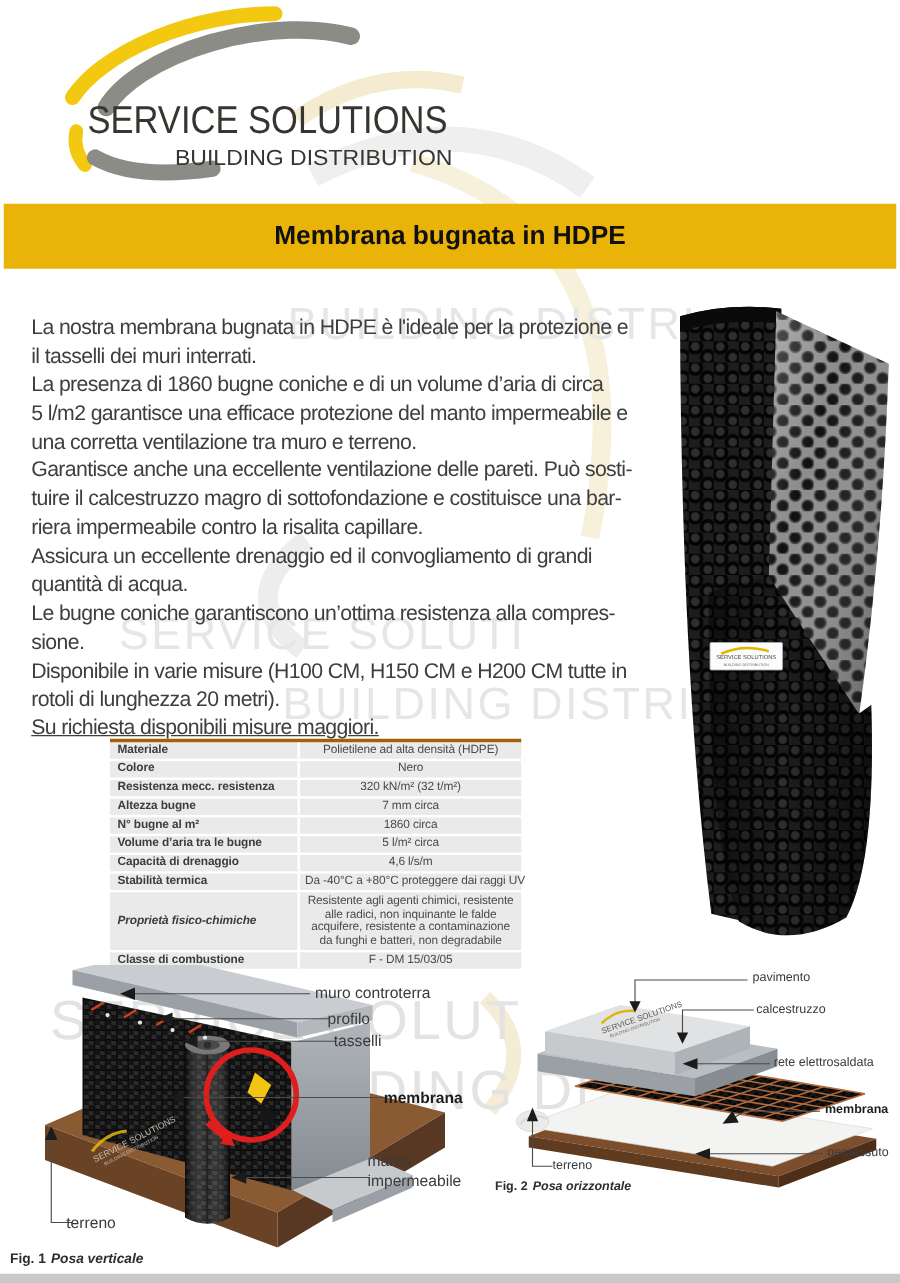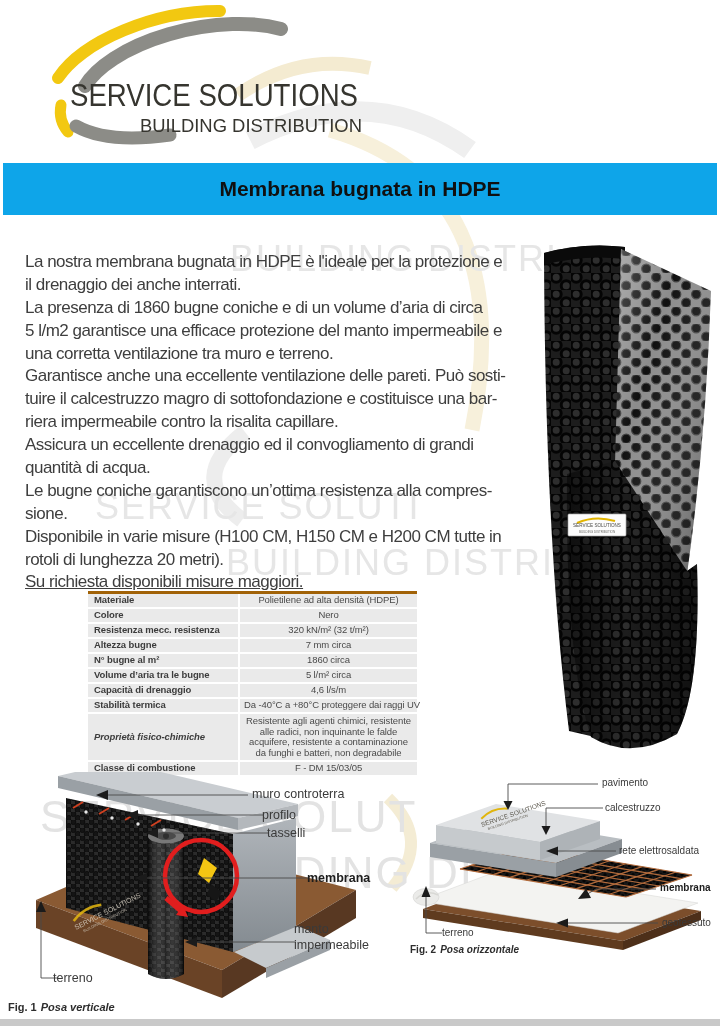--- a/index.html
+++ b/index.html
@@ -7,21 +7,21 @@
         font-family:"Liberation Sans",sans-serif;margin:0 auto;}
   svg{display:block}
   
   .swooshes{position:absolute;left:0;top:0;z-index:0;pointer-events:none}
   .wm{position:absolute;z-index:1;color:#e6e6e6;white-space:nowrap;letter-spacing:2px;font-weight:400}
   .wm-36{font-size:36px}
   .wm-44{font-size:44px;color:#e3e3e3}
   
   .logo-wrap{position:absolute;left:28px;top:2px;width:345px;height:152px;z-index:3}
   
-  .titlebar{position:absolute;left:3px;top:163px;width:714px;height:52px;background:#0ea5e9;
+  .titlebar{position:absolute;left:3px;top:163px;width:714px;height:52px;background:#eab308;
             display:flex;align-items:center;justify-content:center;z-index:3}
   .titlebar span{font-size:21px;font-weight:bold;color:#101010;letter-spacing:0;}
   
   .bodytext{position:absolute;left:5px;top:252px;width:515px;z-index:3;color:#3e3e3e;
             font-size:17px;letter-spacing:-0.5px;margin-left:20px;}
   .bodytext .line{height:22.9px;white-space:nowrap;}
   .bodytext .line.u{text-decoration:underline;}
   
   .spec{position:absolute;left:88px;top:591px;width:329px;z-index:3;border-top:3px solid #a16207;
         font-size:9.5px;letter-spacing:-0.1px;}
@@ -39,21 +39,21 @@
   .figsvg{position:absolute;z-index:3}
   .fig1{left:8px;top:772px;width:412px;height:246px;}
   .fig2{left:400px;top:765px;width:320px;height:195px;}
   .flabel{position:absolute;z-index:5;color:#3a3a3a;white-space:nowrap;}
   .f1{font-size:12.5px;}
   .f2{font-size:10px;}
   .flabel.bold{font-weight:bold;color:#1d1d1d;}
   .flabel.wrap{white-space:normal;line-height:15.5px;width:92px;}
   .caption{position:absolute;z-index:5;font-weight:bold;color:#2d2d2d;white-space:nowrap;}
   .cap1{font-size:11px;left:8px;top:1001px;}
-  .cap2{font-size:10px;left:410px;top:944px;}
+  .cap2{font-size:10px;left:396px;top:944px;}
   .caption .it{font-style:italic;margin-left:4px;}
   .bottom-edge{position:absolute;left:0;bottom:0;width:720px;height:7px;background:#c9c9c9;z-index:6}
 </style>
 </head>
 <body>
 
 <div class="page">
 
   <svg class="swooshes" width="720" height="1026" viewBox="0 0 720 1026">
     <path d="M238,95 Q300,52 370,68" stroke="#f4ebd1" stroke-width="14" fill="none"></path>
@@ -80,21 +80,21 @@
       <text x="112" y="130" font-size="17.5" fill="#36352F" textLength="222" lengthAdjust="spacingAndGlyphs">BUILDING DISTRIBUTION</text>
     </svg>
   </div>
 
   <div class="titlebar">
     <span>Membrana bugnata in HDPE</span>
   </div>
 
   <div class="bodytext">
     <div class="line">La nostra membrana bugnata in HDPE è l'ideale per la protezione e</div>
-    <div class="line">il drenaggio dei anche interrati.</div>
+    <div class="line">il tasselli dei muri interrati.</div>
     <div class="line">La presenza di 1860 bugne coniche e di un volume d’aria di circa</div>
     <div class="line">5 l/m2 garantisce una efficace protezione del manto impermeabile e</div>
     <div class="line">una corretta ventilazione tra muro e terreno.</div>
     <div class="line">Garantisce anche una eccellente ventilazione delle pareti. Può sosti-</div>
     <div class="line">tuire il calcestruzzo magro di sottofondazione e costituisce una bar-</div>
     <div class="line">riera impermeabile contro la risalita capillare.</div>
     <div class="line">Assicura un eccellente drenaggio ed il convogliamento di grandi</div>
     <div class="line">quantità di acqua.</div>
     <div class="line">Le bugne coniche garantiscono un’ottima resistenza alla compres-</div>
     <div class="line">sione.</div>

